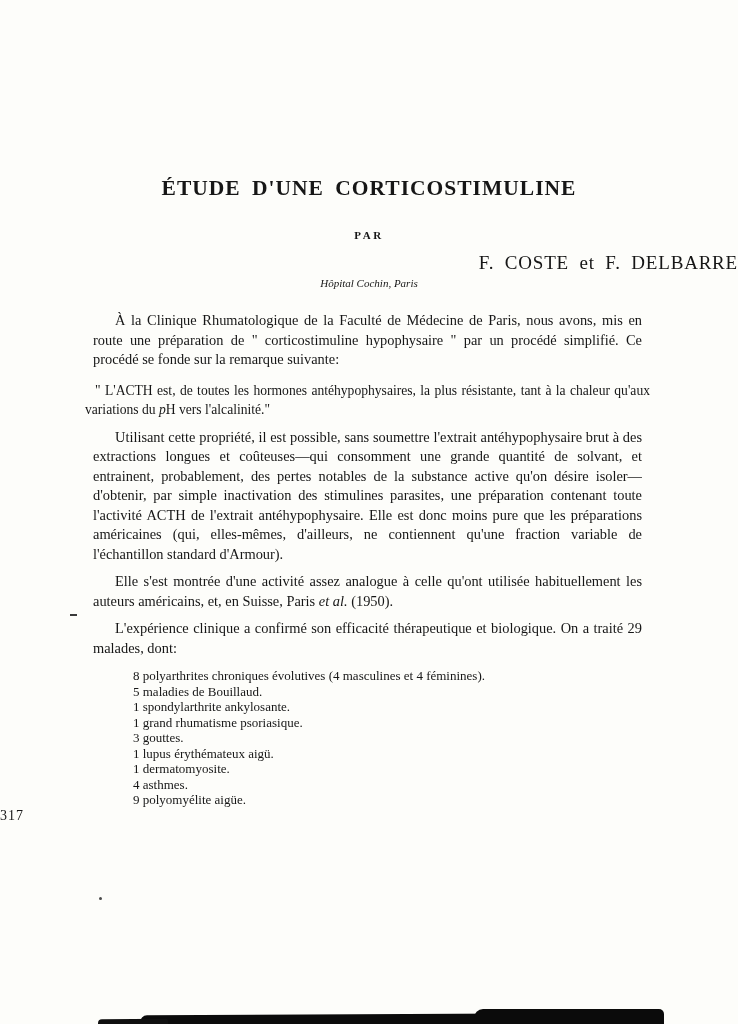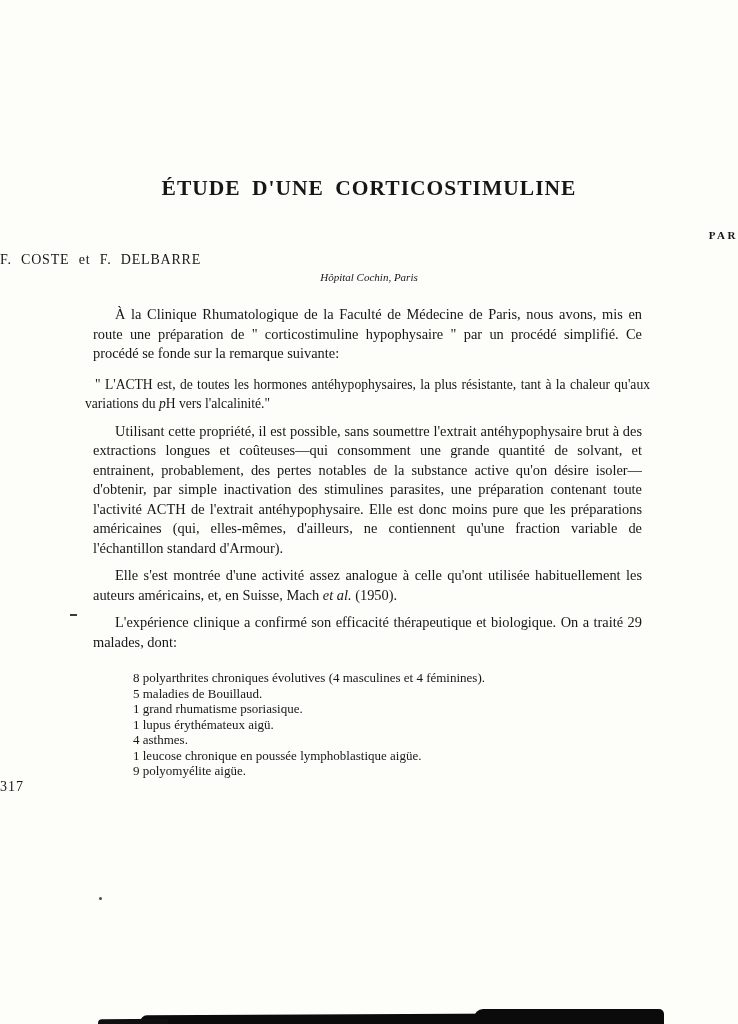--- a/index.html
+++ b/index.html
@@ -21,29 +21,29 @@
     padding-top: 170px;
     text-align: center;
     font-weight: bold;
     font-size: 21.5px;
     letter-spacing: 1px;
     word-spacing: 5px;
     line-height: 37px;
   }
   .par-label {
     margin-top: 22px;
-    text-align: right;
+    text-align: center;
     font-size: 11px;
     letter-spacing: 2.5px;
     font-weight: bold;
   }
   .authors {
     margin-top: 11px;
-    text-align: left;
-    font-size: 14px;
+    text-align: right;
+    font-size: 19px;
     letter-spacing: 0.8px;
     word-spacing: 5px;
   }
   .affiliation {
     margin-top: 3px;
     text-align: center;
     font-size: 11px;
     font-style: italic;
   }
   .body {
@@ -60,21 +60,21 @@
   p.indent {
     text-indent: 22px;
   }
   p.quote {
     margin: 11px 0 9px 0;
     font-size: 13.6px;
     line-height: 19px;
     text-indent: 10px;
   }
   .treated-list {
-    margin-top: 18px;
+    margin-top: 10px;
     padding-left: 48px;
     font-size: 13px;
     line-height: 15.5px;
     text-align: left;
   }
   .list-item {
     white-space: nowrap;
   }
   .page-number {
     margin-top: 0px;
@@ -144,31 +144,33 @@
 
   <div class="body">
 
     <p class="indent">À la Clinique Rhumatologique de la Faculté de Médecine de Paris, nous avons, mis en route une préparation de " corticostimuline hypophysaire " par un procédé simplifié. Ce procédé se fonde sur la remarque suivante:</p>
 
     <p class="quote"><span>" L'ACTH est, de toutes les hormones antéhypophysaires, la plus résistante, tant à la chaleur qu'aux variations du </span><i>p</i><span>H vers l'alcalinité."</span></p>
 
     <p class="indent">Utilisant cette propriété, il est possible, sans soumettre l'extrait antéhypophysaire brut à des extractions longues et coûteuses—qui consomment une grande quantité de solvant, et entrainent, probablement, des pertes notables de la substance active qu'on désire isoler—d'obtenir, par simple inactivation des stimulines parasites, une préparation contenant toute l'activité ACTH de l'extrait antéhypophysaire. Elle est donc moins pure que les préparations américaines (qui, elles-mêmes, d'ailleurs, ne contiennent qu'une fraction variable de l'échantillon standard d'Armour).</p>
 
 
-    <p class="indent"><span>Elle s'est montrée d'une activité assez analogue à celle qu'ont utilisée habituellement les auteurs américains, et, en Suisse, Mach </span><i>et al.</i><span> (1950).</span></p>
+    <p class="indent"><span>Elle s'est montrée d'une activité assez analogue à celle qu'ont utilisée habituellement les auteurs américains, et, en Suisse, Paris </span><i>et al.</i><span> (1950).</span></p>
 
     <p class="indent">L'expérience clinique a confirmé son efficacité thérapeutique et biologique. On a traité 29 malades, dont:</p>
 
     <div class="treated-list">
       <div class="list-item">8 polyarthrites chroniques évolutives (4 masculines et 4 féminines).</div>
       <div class="list-item">5 maladies de Bouillaud.</div>
+      <div class="list-item">1 spondylarthrite ankylosante.</div>
       <div class="list-item">1 grand rhumatisme psoriasique.</div>
+      <div class="list-item">3 gouttes.</div>
       <div class="list-item">1 lupus érythémateux aigü.</div>
+      <div class="list-item">1 dermatomyosite.</div>
       <div class="list-item">4 asthmes.</div>
-      <div class="list-item">1 leucose chronique en poussée lymphoblastique aigüe.</div>
       <div class="list-item">9 polyomyélite aigüe.</div>
     </div>
   </div>
 
   <div class="page-number">317</div>
 
   <div class="scan-mark-left"></div>
   <div class="scan-dot-left"></div>
   <div class="scan-band-main"></div>
   <div class="scan-band-right"></div>

